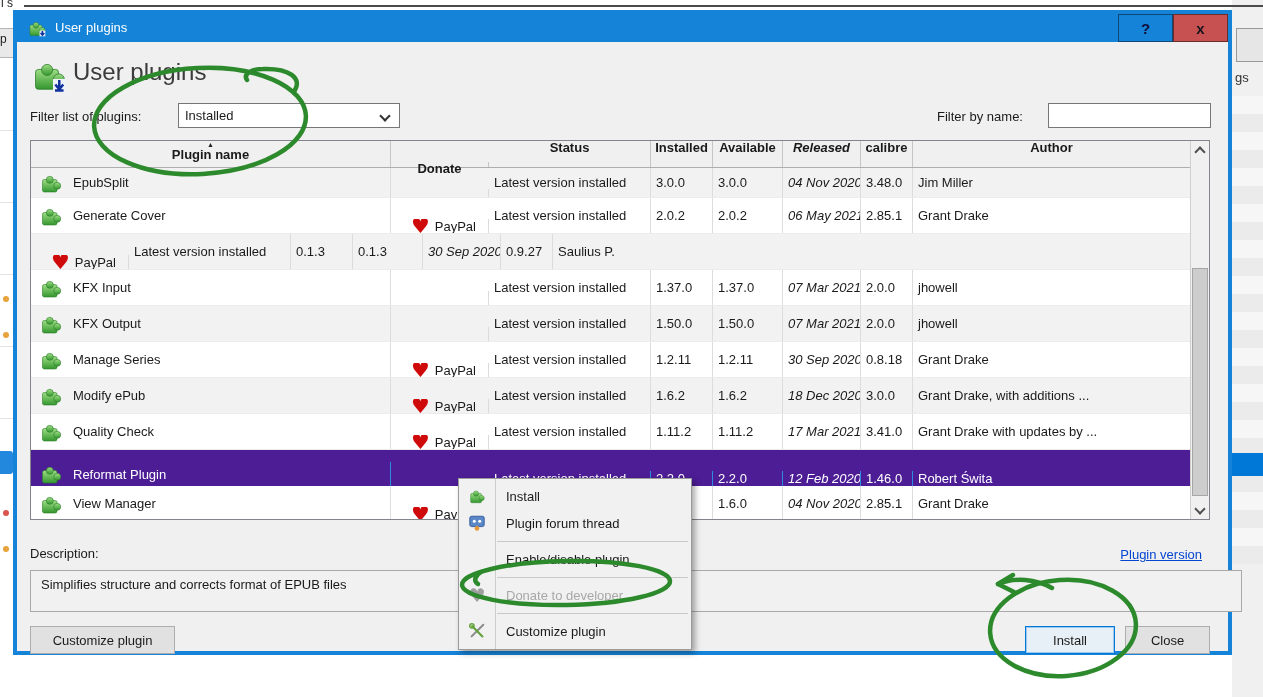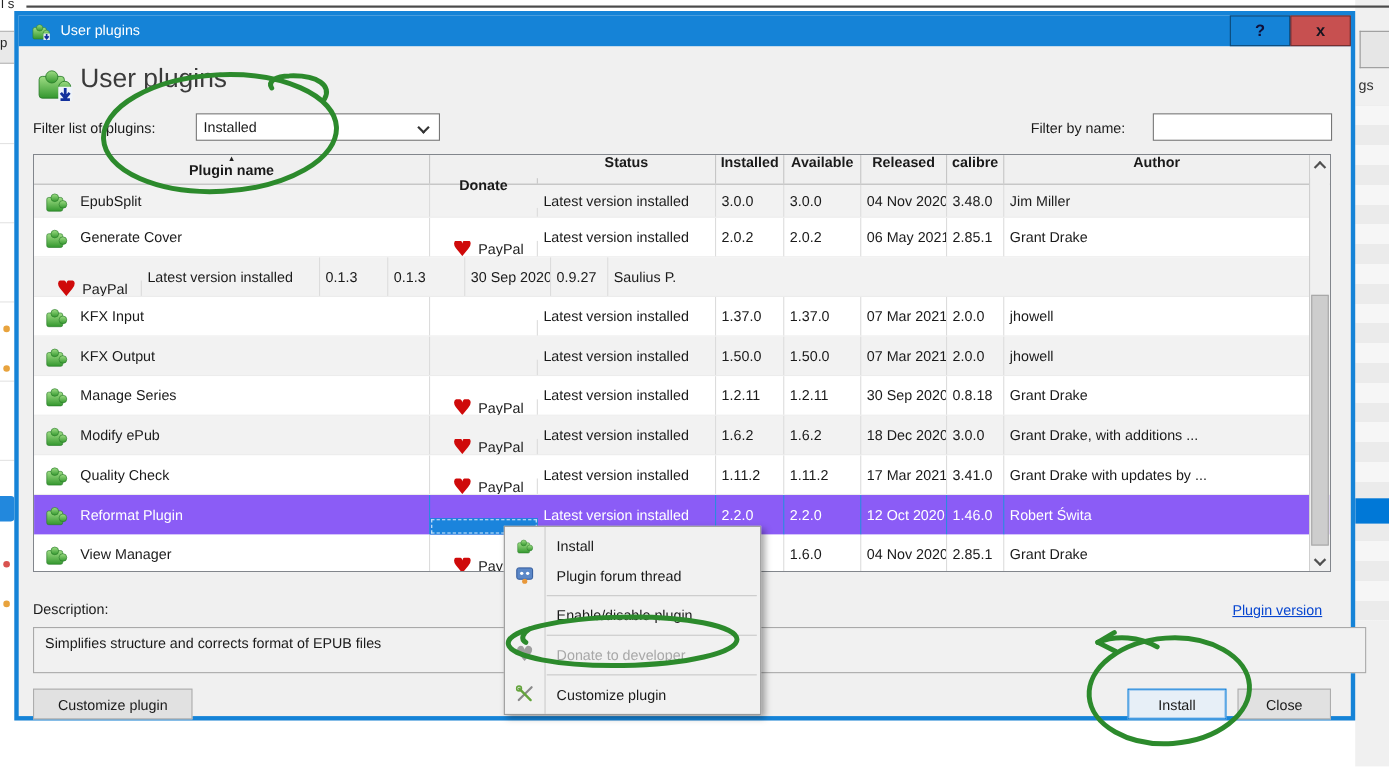--- a/index.html
+++ b/index.html
@@ -49,24 +49,24 @@
 
   
   .table{position:absolute;left:13px;top:98px;width:1180px;height:380px;box-sizing:border-box;
       border:1px solid #82868c;background:#fff;overflow:hidden;}
   .thead{display:flex;height:26px;background:#f0f0f0;border-bottom:1px solid #aeaeae;font-weight:bold;}
   .th{box-sizing:border-box;border-right:1px solid #c6c6c6;display:flex;flex-direction:column;align-items:center;line-height:13px;}
   .sortarrow{font-size:7px;line-height:7px;color:#222;}
   .trow{display:flex;height:36px;box-sizing:border-box;border-bottom:1px solid #ececec;background:#fff;}
   .trow.alt{background:#f2f2f2;}
   .trow.first{height:30px;}
-  .trow.sel{background:#8b5cf6;color:#fff;border-bottom:none;}
+  .trow.sel{background:#4c1d95;color:#fff;border-bottom:none;align-items:flex-end;}
   .c{box-sizing:border-box;border-right:1px solid #dcdcdc;display:flex;align-items:center;overflow:hidden;white-space:nowrap;}
   .trow.sel .c{border-right-color:#2b8adf;}
-  .w0{width:360px;}.w1{width:98px;margin-top:21px;}.w2{width:162px;}.w3{width:62px;}.w4{width:70px;}.w5{width:78px;}.w6{width:52px;}.w7{width:277px;border-right:none;}
+  .w0{width:360px;}.w1{width:98px;margin-top:21px;}.w2{width:162px;}.w3{width:62px;}.w4{width:70px;}.w5{width:78px;font-style:italic;}.w6{width:52px;}.w7{width:277px;border-right:none;}
   .c.name{padding-left:8px;}
   .c.name .pz{width:24px;height:24px;margin-right:10px;flex:none;}
   .c.donate{justify-content:flex-end;padding-right:12px;}
   .heart{font-family:"DejaVu Sans",sans-serif;font-size:21px;color:#cf0a0a;line-height:20px;margin-right:5px;}
   .c.pad{padding-left:5px;}
   .focuscell{outline:1px dashed rgba(255,255,255,0.85);outline-offset:-2px;background:#1b84dc;}
 
   .vscroll{position:absolute;right:0;top:0;bottom:0;width:19px;box-sizing:border-box;background:#f0f0f0;border-left:1px solid #cfcfcf;}
   .varrow{position:absolute;left:0;width:18px;height:21px;display:flex;align-items:center;justify-content:center;background:#f0f0f0;}
   .varrow .chev{border-color:#505050;}
@@ -433,21 +433,21 @@
               <div class="c pad w2">
                 <span>Latest version installed</span>
               </div>
               <div class="c pad w3">
                 <span>2.2.0</span>
               </div>
               <div class="c pad w4">
                 <span>2.2.0</span>
               </div>
               <div class="c pad w5">
-                <span>12 Oct 2020</span>
+                <span>12 Feb 2020</span>
               </div>
               <div class="c pad w6">
                 <span>1.46.0</span>
               </div>
               <div class="c pad w7">
                 <span>Robert Świta</span>
               </div>
             </div>
             <div class="trow">
               <div class="c name w0">

